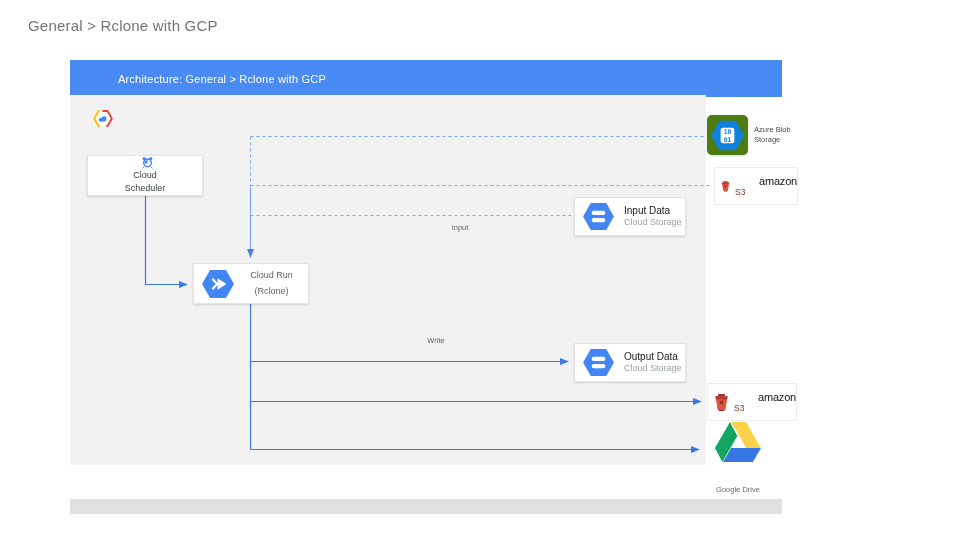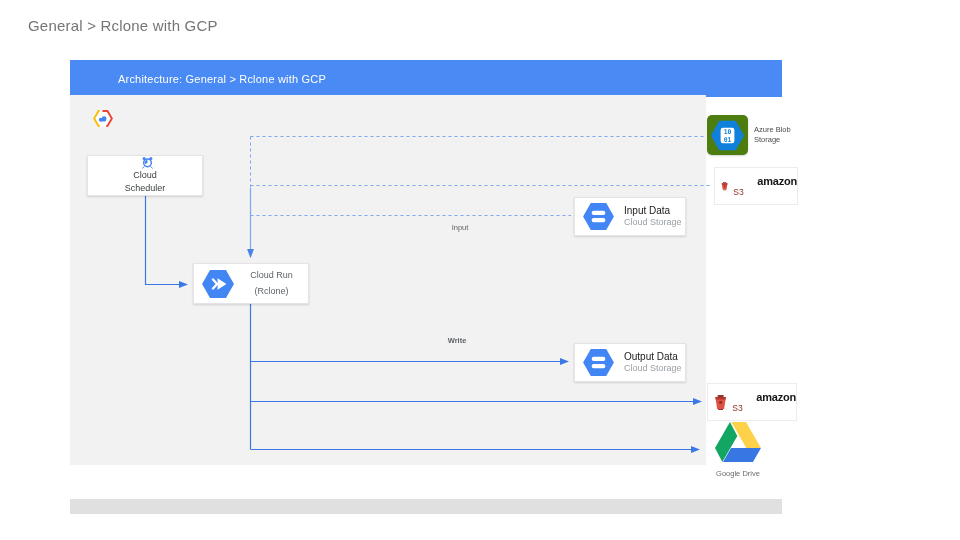--- a/index.html
+++ b/index.html
@@ -52,31 +52,31 @@
               box-shadow:0 1px 2px rgba(0,0,0,.18);display:flex;align-items:center;justify-content:center;}
   #node-azure .lbl{margin-left:6px;font-size:7.5px;color:#4a4a4a;line-height:1.3;}
 
   
   .s3-card{background:#ffffff;border:1px solid #ececec;display:flex;align-items:center;
            box-sizing:border-box;z-index:2;}
   #node-s3-read{left:714px;top:167px;width:84px;height:38px;}
   #node-s3-write{left:707px;top:383px;width:90px;height:38px;}
   .s3-card svg{margin-left:6px;}
   .s3-card .txt{margin-left:5px;line-height:1;}
-  .s3-card .brand{font-size:11px;font-weight:bold;color:#161616;letter-spacing:-.2px;display:block;margin-left:24px;}
+  .s3-card .brand{font-size:11px;font-weight:normal;color:#161616;letter-spacing:-.2px;display:block;margin-left:24px;}
   .s3-card .prod{font-size:8.5px;color:#8c3123;display:block;margin-top:1px;}
 
   
   #node-drive{left:709px;top:422px;width:58px;text-align:center;z-index:2;}
-  #node-drive .lbl{font-size:7.5px;color:#6b6b6b;margin-top:3px;}
+  #node-drive .lbl{font-size:7.5px;color:#6b6b6b;margin-top:19px;}
 
   
   .edge-label{font-size:7.5px;color:#5f6368;width:40px;text-align:center;z-index:1;}
   #label-read{left:440px;top:223px;}
-  #label-write{left:437px;top:336px;font-weight:bold;}
+  #label-write{left:416px;top:336px;}
 
   
   #bottom-bar{left:70px;top:499px;width:712px;height:15px;background:#e0e0e0;}
 
   #edges{left:0;top:0;z-index:1;pointer-events:none;}
 </style>
 </head>
 <body>
 
 <div class="abs" id="page-title">General &gt; Rclone with GCP</div>

